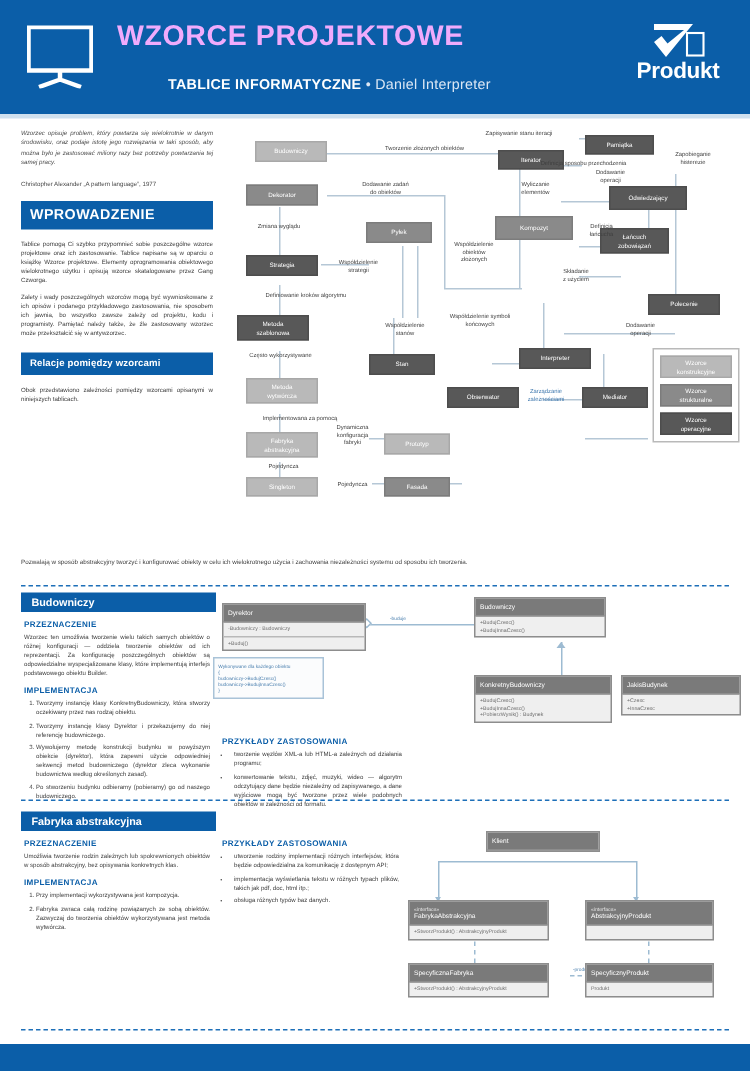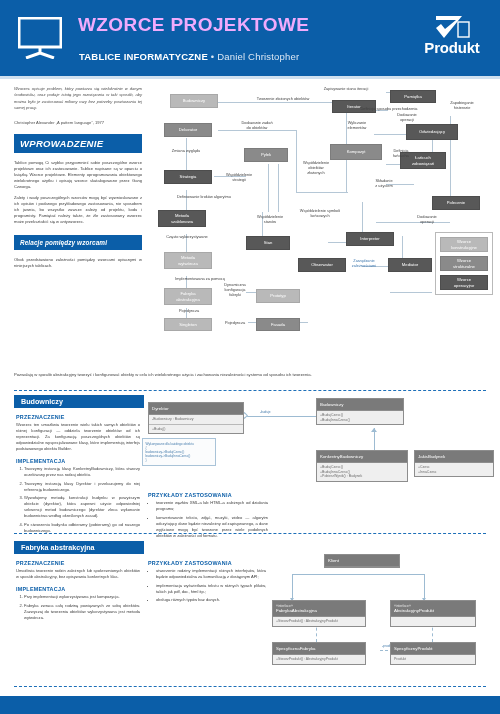--- a/index.html
+++ b/index.html
@@ -23,39 +23,39 @@
   }
   .mast-title {
     position:absolute; left:78px; top:14px;
     font-size:19px; font-weight:bold; color:#f0abfc;
     letter-spacing:.4px;
   }
   .mast-sub {
     position:absolute; left:79px; top:51px;
     font-size:9.5px; color:#dbe7f4; letter-spacing:.2px;
   }
-  .mast-sub b { font-weight:bold; color:#ffffff; }
+  .mast-sub b { font-weight:bold; color:#ffffff;margin-left:33px; }
   .helion {
     position:absolute; right:12px; top:14px; width:72px; height:50px;
     text-align:center;
   }
   .helion-mark { width:40px; height:26px; margin:0 auto; display:block; }
   .helion-word { font-size:15px; font-weight:bold; color:#fff; line-height:16px; letter-spacing:-.2px;}
   .mast-rule { position:absolute; left:0; top:76px; width:500px; height:3px; background:#cfe0ef;}
 
   
   .sidebar { position:absolute; left:14px; top:86px; width:128px; }
   .quote {
     font-size:4.1px; line-height:6.4px; color:#4b4b4b;
     font-style:italic; text-align:justify;
   }
   .quote-src { margin-top:8px; font-size:4.1px; color:#4b4b4b; }
   .bluebar {
     background:#0b5ea8; color:#fff; font-weight:bold;
-    padding:4px 6px; margin:9px 0 7px 0;font-style:italic;
+    padding:4px 6px; margin:9px 0 7px 0;
   }
   .bluebar.big { font-size:9.5px; letter-spacing:.3px; }
   .bluebar.small { font-size:6.4px; letter-spacing:.1px; }
   .body-txt { font-size:4.1px; line-height:6.2px; color:#3d3d3d; text-align:justify; }
   .body-txt p { margin-bottom:4px; }
 
   
   .diagram { position:absolute; left:150px; top:86px; width:345px; height:250px; }
   .node {
     position:absolute; border:1px solid #7d7d7d;
@@ -140,21 +140,21 @@
 
 <div class="page">
 
   <div class="masthead">
     <svg class="mast-icon" viewBox="0 0 44 42">
       <rect x="1" y="1" width="42" height="29" fill="none" stroke="#ffffff" stroke-width="3"></rect>
       <path d="M22 30 L22 36 M22 36 L8 41 M22 36 L36 41" stroke="#ffffff" stroke-width="3" fill="none"></path>
     </svg>
     <div class="mast-title">WZORCE PROJEKTOWE</div>
     <div class="mast-sub">
-      <b>TABLICE INFORMATYCZNE</b><span> • </span><span>Daniel Christopher</span>
+      <b>TABLICE INFORMATYCZNE</b><span> • </span><span>Daniel Interpreter</span>
     </div>
     <div class="helion">
       <svg class="helion-mark" viewBox="0 0 40 26">
         <path d="M4 2 L30 2 L12 24 L4 14 L9 10 L13 15 L24 6 L4 6 Z" fill="#ffffff"></path>
         <rect x="26" y="8" width="11" height="15" fill="none" stroke="#ffffff" stroke-width="1.4"></rect>
       </svg>
       <div class="helion-word">Produkt</div>
     </div>
   </div>
   <div class="mast-rule"></div>

